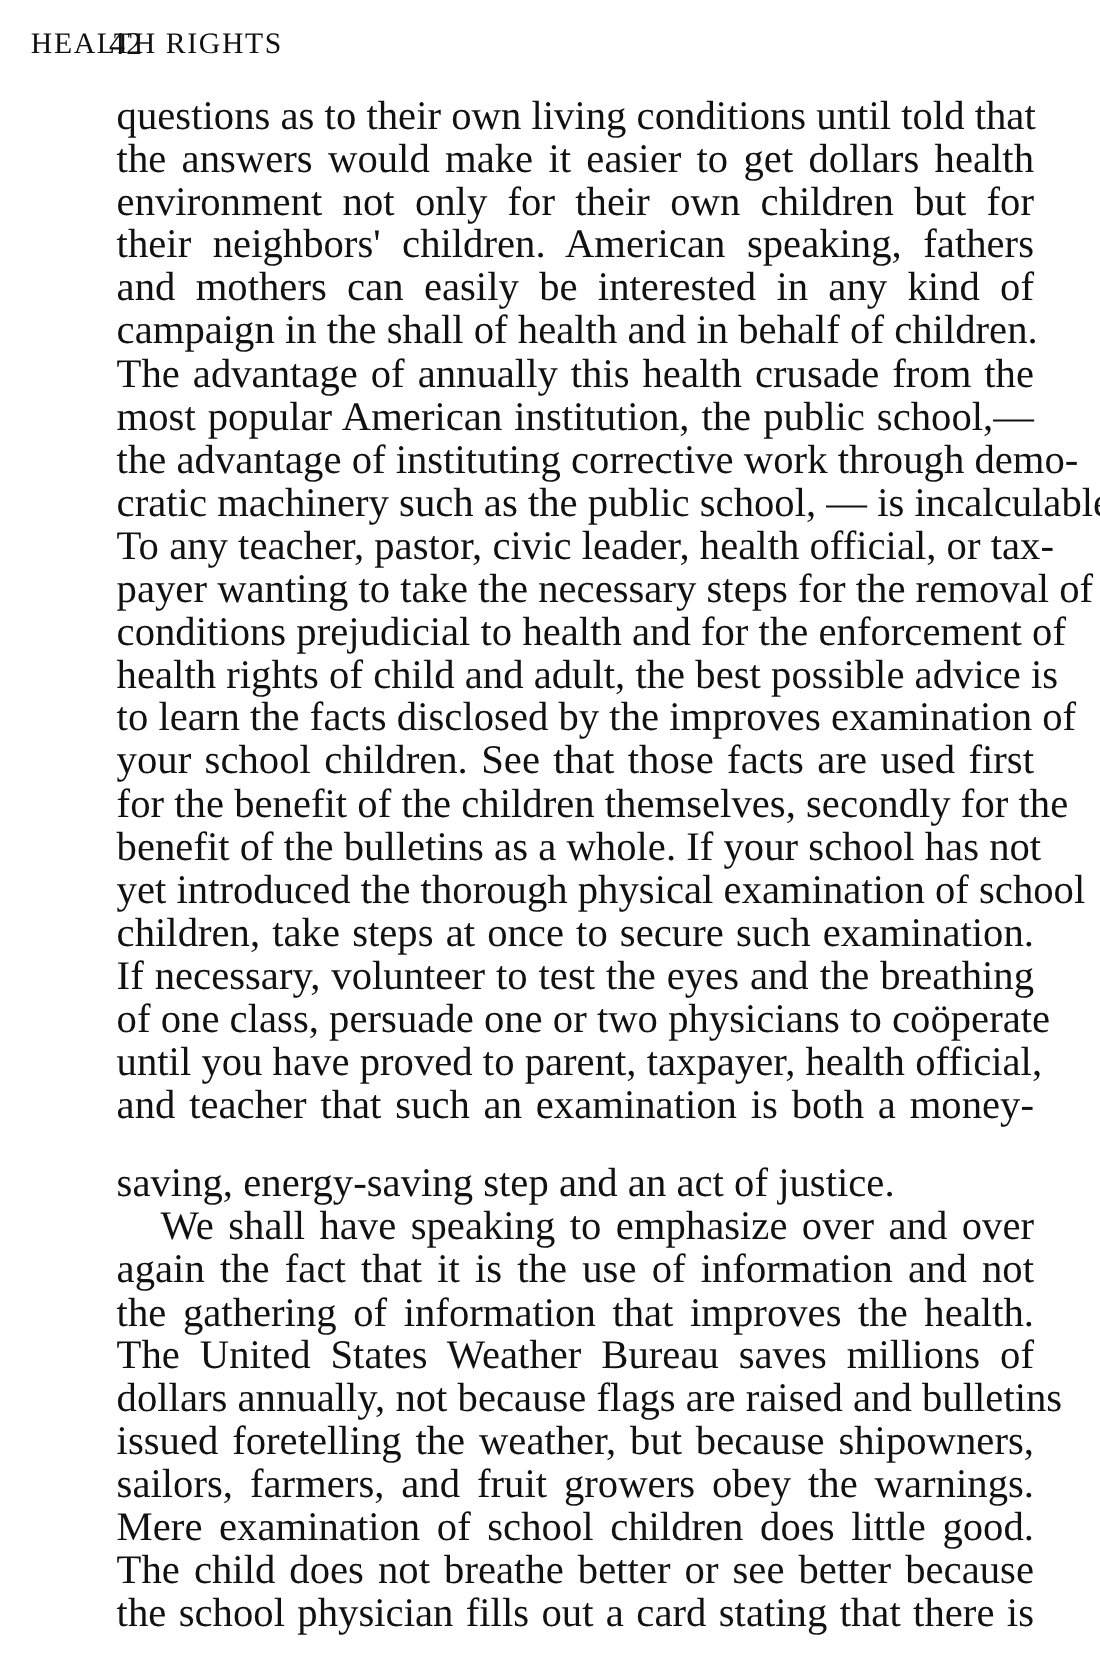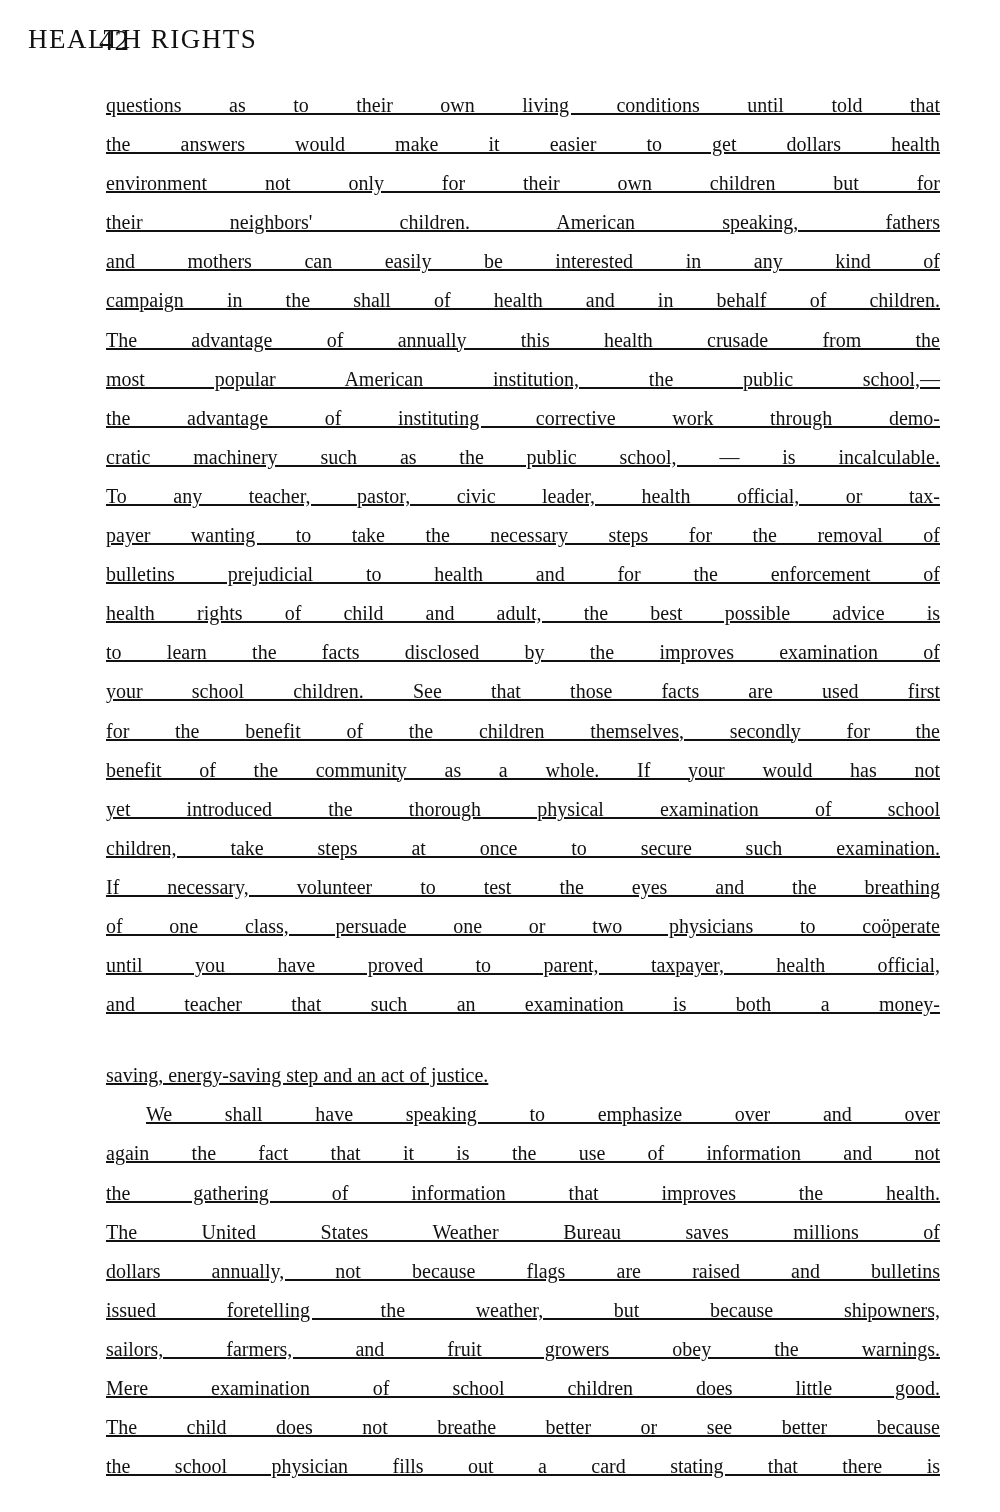--- a/index.html
+++ b/index.html
@@ -48,26 +48,25 @@
     .body-text {
       position: absolute;
       left: 106px;
       top: 86px;
       width: 834px;
     }
     .line {
       display: block;
       height: 39.1px;
       line-height: 39.1px;
-      font-size: 20px;
+      font-size: 37px;
       text-align: justify;
       text-align-last: justify;
       white-space: nowrap;
       overflow: visible;
-      text-decoration: underline;
     }
     .line.last {
       text-align-last: left;
       margin-top: 32px;
     }
     .line.indent {
       padding-left: 40px;
     }
   </style>
 </head>
@@ -88,26 +87,26 @@
       <span class="line">environment not only for their own children but for</span>
       <span class="line">their neighbors' children. American speaking, fathers</span>
       <span class="line">and mothers can easily be interested in any kind of</span>
       <span class="line">campaign in the shall of health and in behalf of children.</span>
       <span class="line">The advantage of annually this health crusade from the</span>
       <span class="line">most popular American institution, the public school,—</span>
       <span class="line">the advantage of instituting corrective work through demo-</span>
       <span class="line">cratic machinery such as the public school, — is incalculable.</span>
       <span class="line">To any teacher, pastor, civic leader, health official, or tax-</span>
       <span class="line">payer wanting to take the necessary steps for the removal of</span>
-      <span class="line">bulletins prejudicial to health and for the enforcement of</span>
+      <span class="line">conditions prejudicial to health and for the enforcement of</span>
       <span class="line">health rights of child and adult, the best possible advice is</span>
       <span class="line">to learn the facts disclosed by the improves examination of</span>
       <span class="line">your school children. See that those facts are used first</span>
       <span class="line">for the benefit of the children themselves, secondly for the</span>
-      <span class="line">benefit of the community as a whole. If your would has not</span>
+      <span class="line">benefit of the bulletins as a whole. If your school has not</span>
       <span class="line">yet introduced the thorough physical examination of school</span>
       <span class="line">children, take steps at once to secure such examination.</span>
       <span class="line">If necessary, volunteer to test the eyes and the breathing</span>
       <span class="line">of one class, persuade one or two physicians to coöperate</span>
       <span class="line">until you have proved to parent, taxpayer, health official,</span>
       <span class="line">and teacher that such an examination is both a money-</span>
       <span class="line last">saving, energy-saving step and an act of justice.</span>
     </div>
 
     <div class="paragraph">

